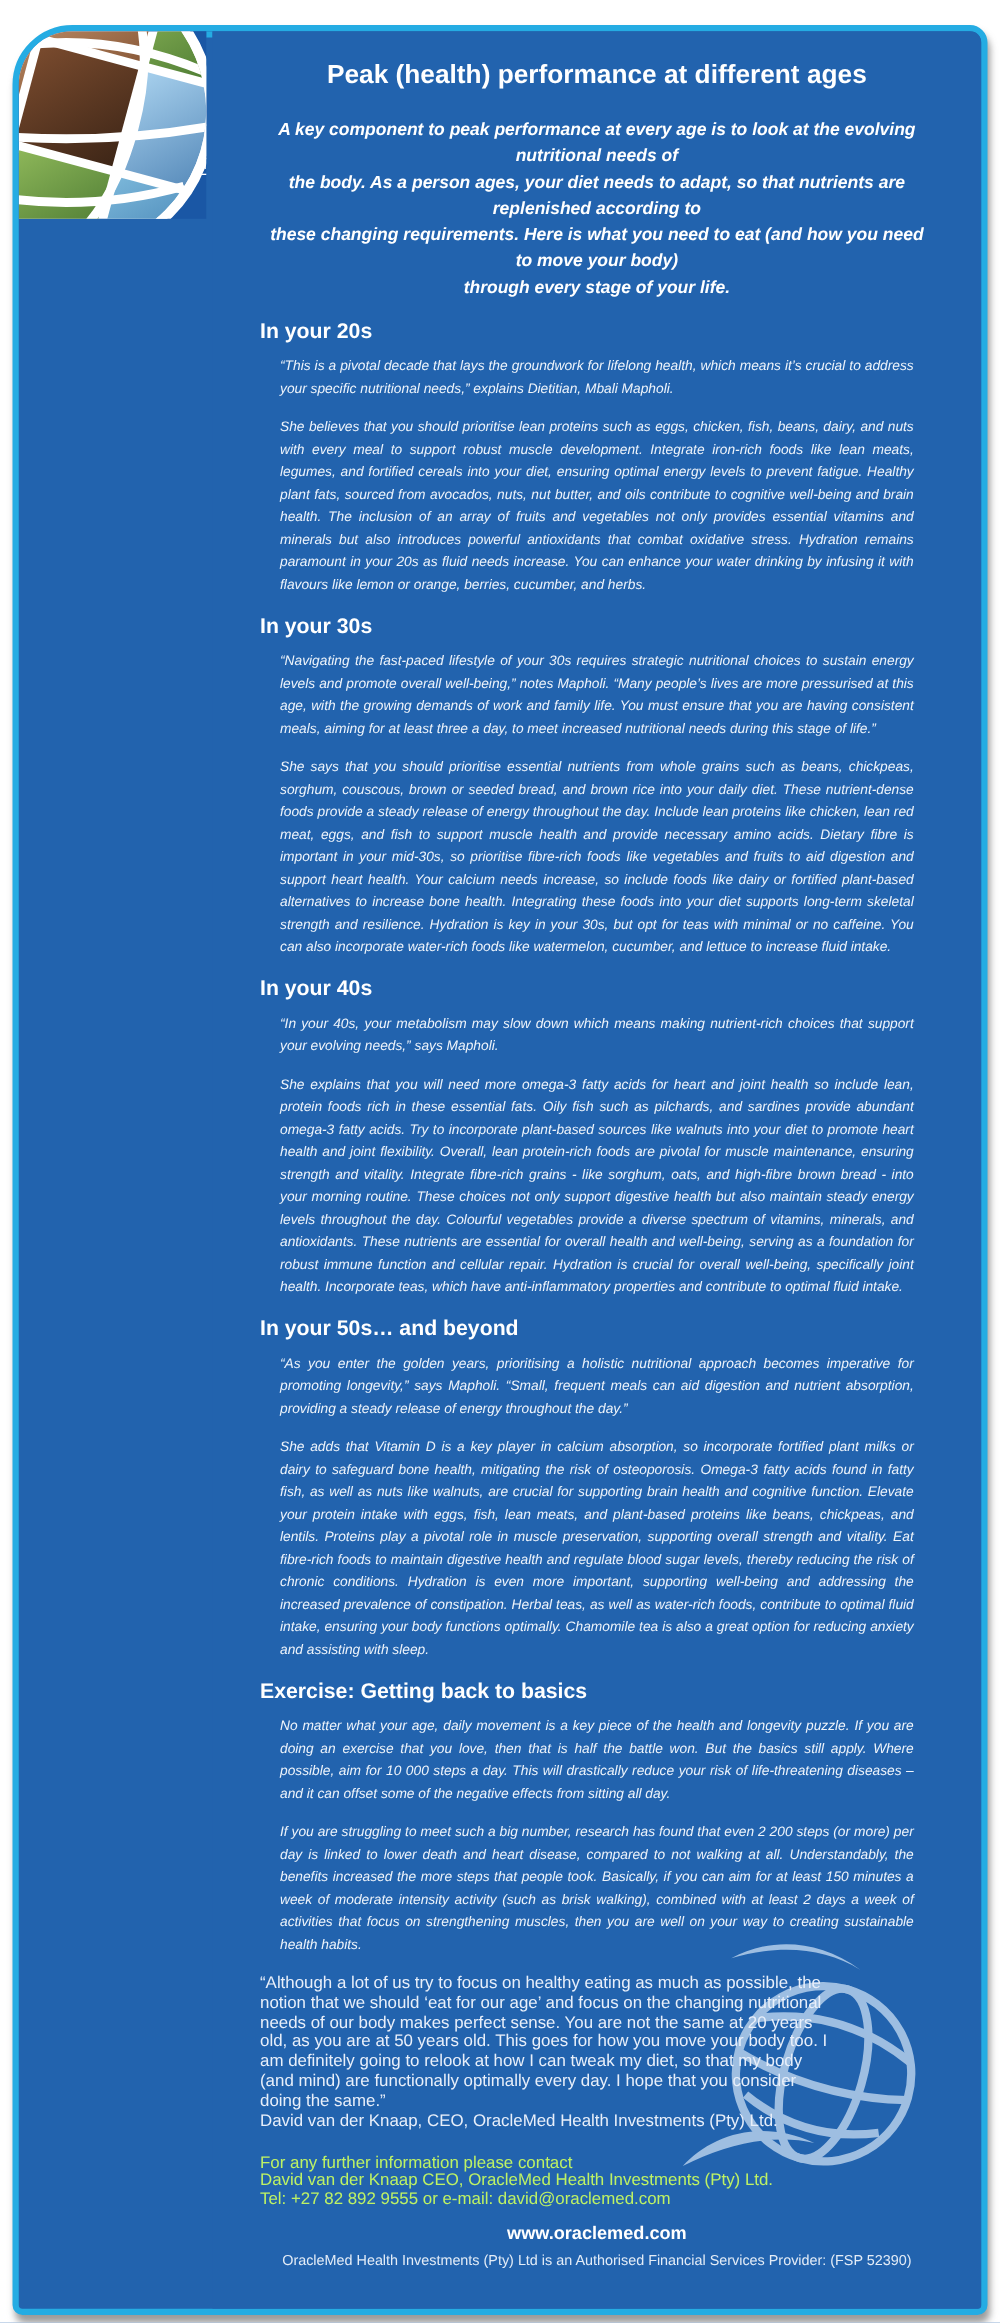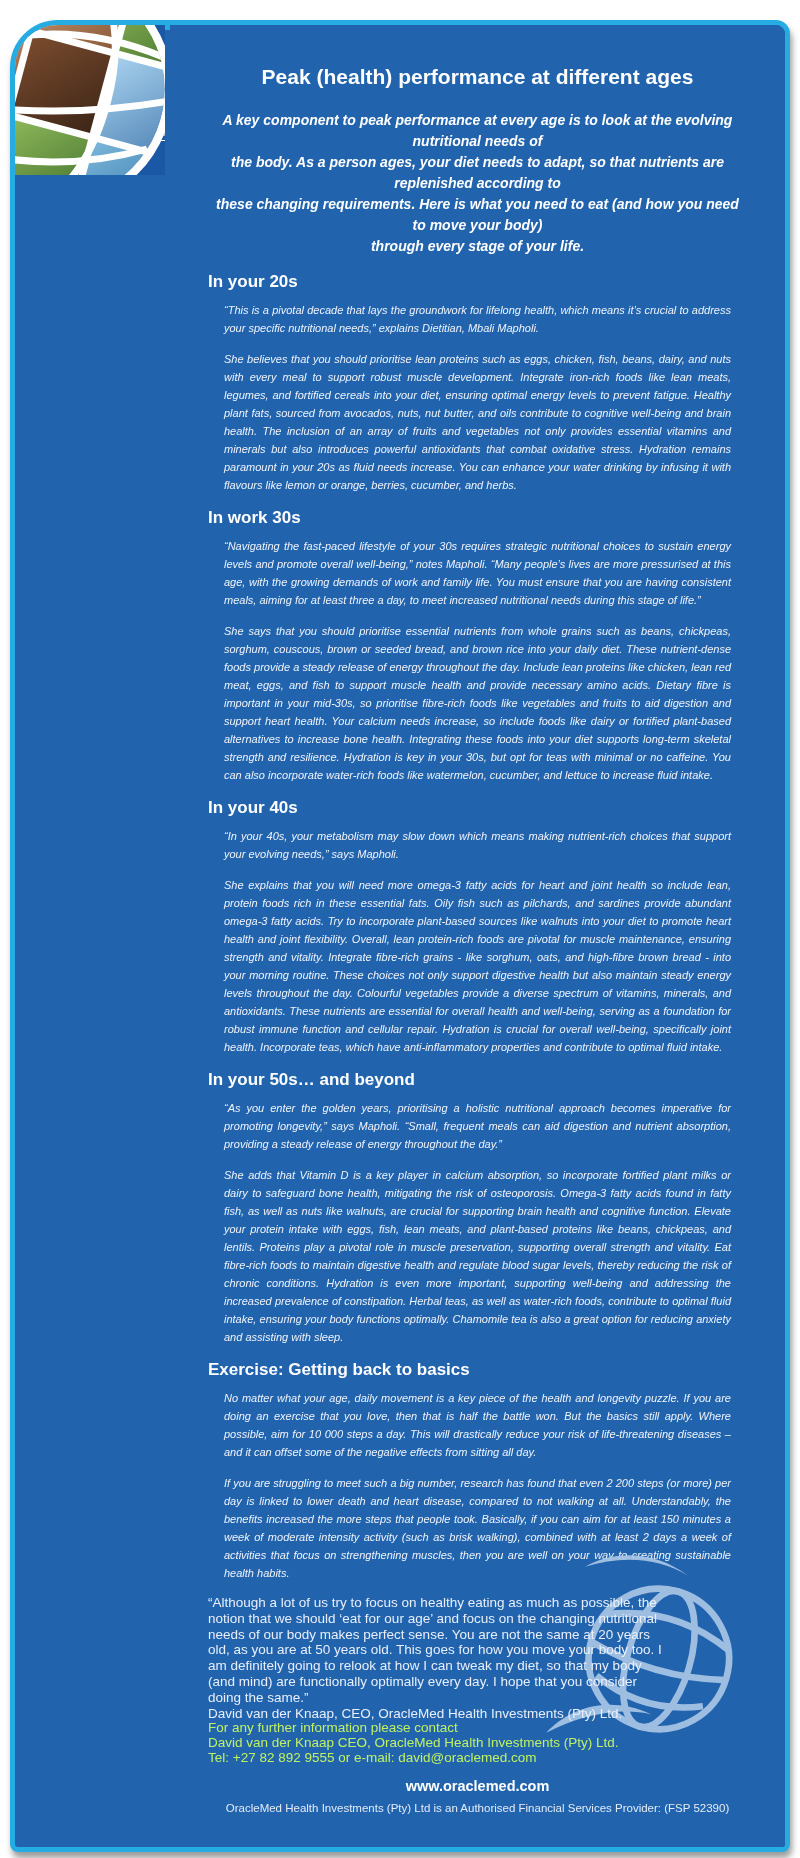--- a/index.html
+++ b/index.html
@@ -27,21 +27,21 @@
   .wordmark {
     font-family:"Liberation Serif", serif;
     font-variant:small-caps;
     font-size:30px; letter-spacing:1.5px; color:#ffffff; line-height:32px;
   }
   .collage-svg { position:absolute; right:-20px; top:-8px; }
   .divider { height:5px; flex:0 0 5px; background:#25ace3; }
   
   .page-body {
     flex:1; position:relative; background:#2263ae; color:#f2f6fb;
-    padding:17px 38px; display:flex; flex-direction:column; overflow:hidden;
+    padding:0 38px; display:flex; flex-direction:column; overflow:hidden;
   }
   .title { text-align:center; font-size:21px; line-height:26px; font-weight:700; margin:22px 0 8px; color:#ffffff; }
   .intro { margin:12px 0 4px; }
   .intro div { text-align:center; font-size:14px; line-height:21px; font-weight:700; font-style:italic; color:#ffffff; }
   .article h2 { font-size:17px; line-height:21px; font-weight:700; margin:10px 0 9px; color:#ffffff; }
   .article p { font-size:11px; line-height:18px; text-align:justify; margin:0 16px 13px; color:#eef4fb;font-style:italic; }
   .quote { position:relative; z-index:2; width:462px; font-size:13.5px; line-height:15.8px; color:#e8effa; }
   .quote .attr { margin-top:0; }
   
   .bottom { margin-top:auto; position:relative; z-index:2; padding-bottom:32px; }
@@ -147,21 +147,21 @@
     </div>
 
     <div class="article">
       <section>
         <h2>In your 20s</h2>
         <p>“This is a pivotal decade that lays the groundwork for lifelong health, which means it’s crucial to address your specific nutritional needs,” explains Dietitian, Mbali Mapholi.</p>
         <p>She believes that you should prioritise lean proteins such as eggs, chicken, fish, beans, dairy, and nuts with every meal to support robust muscle development. Integrate iron-rich foods like lean meats, legumes, and fortified cereals into your diet, ensuring optimal energy levels to prevent fatigue. Healthy plant fats, sourced from avocados, nuts, nut butter, and oils contribute to cognitive well-being and brain health. The inclusion of an array of fruits and vegetables not only provides essential vitamins and minerals but also introduces powerful antioxidants that combat oxidative stress. Hydration remains paramount in your 20s as fluid needs increase. You can enhance your water drinking by infusing it with flavours like lemon or orange, berries, cucumber, and herbs.</p>
       </section>
 
       <section>
-        <h2>In work 30s</h2>
+        <h2>In your 30s</h2>
         <p>“Navigating the fast-paced lifestyle of your 30s requires strategic nutritional choices to sustain energy levels and promote overall well-being,” notes Mapholi. “Many people’s lives are more pressurised at this age, with the growing demands of work and family life. You must ensure that you are having consistent meals, aiming for at least three a day, to meet increased nutritional needs during this stage of life.”</p>
         <p>She says that you should prioritise essential nutrients from whole grains such as beans, chickpeas, sorghum, couscous, brown or seeded bread, and brown rice into your daily diet. These nutrient-dense foods provide a steady release of energy throughout the day. Include lean proteins like chicken, lean red meat, eggs, and fish to support muscle health and provide necessary amino acids. Dietary fibre is important in your mid-30s, so prioritise fibre-rich foods like vegetables and fruits to aid digestion and support heart health. Your calcium needs increase, so include foods like dairy or fortified plant-based alternatives to increase bone health. Integrating these foods into your diet supports long-term skeletal strength and resilience. Hydration is key in your 30s, but opt for teas with minimal or no caffeine. You can also incorporate water-rich foods like watermelon, cucumber, and lettuce to increase fluid intake.</p>
       </section>
 
       <section>
         <h2>In your 40s</h2>
         <p>“In your 40s, your metabolism may slow down which means making nutrient-rich choices that support your evolving needs,” says Mapholi.</p>
         <p>She explains that you will need more omega-3 fatty acids for heart and joint health so include lean, protein foods rich in these essential fats. Oily fish such as pilchards, and sardines provide abundant omega-3 fatty acids. Try to incorporate plant-based sources like walnuts into your diet to promote heart health and joint flexibility. Overall, lean protein-rich foods are pivotal for muscle maintenance, ensuring strength and vitality. Integrate fibre-rich grains - like sorghum, oats, and high-fibre brown bread - into your morning routine. These choices not only support digestive health but also maintain steady energy levels throughout the day. Colourful vegetables provide a diverse spectrum of vitamins, minerals, and antioxidants. These nutrients are essential for overall health and well-being, serving as a foundation for robust immune function and cellular repair. Hydration is crucial for overall well-being, specifically joint health. Incorporate teas, which have anti-inflammatory properties and contribute to optimal fluid intake.</p>
       </section>
 

